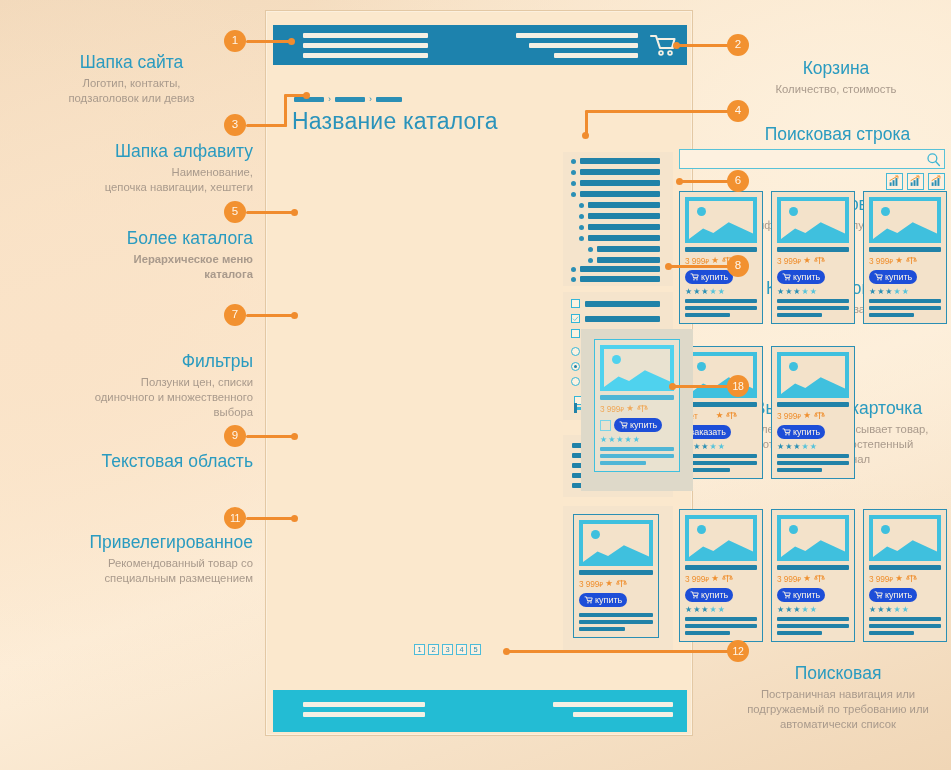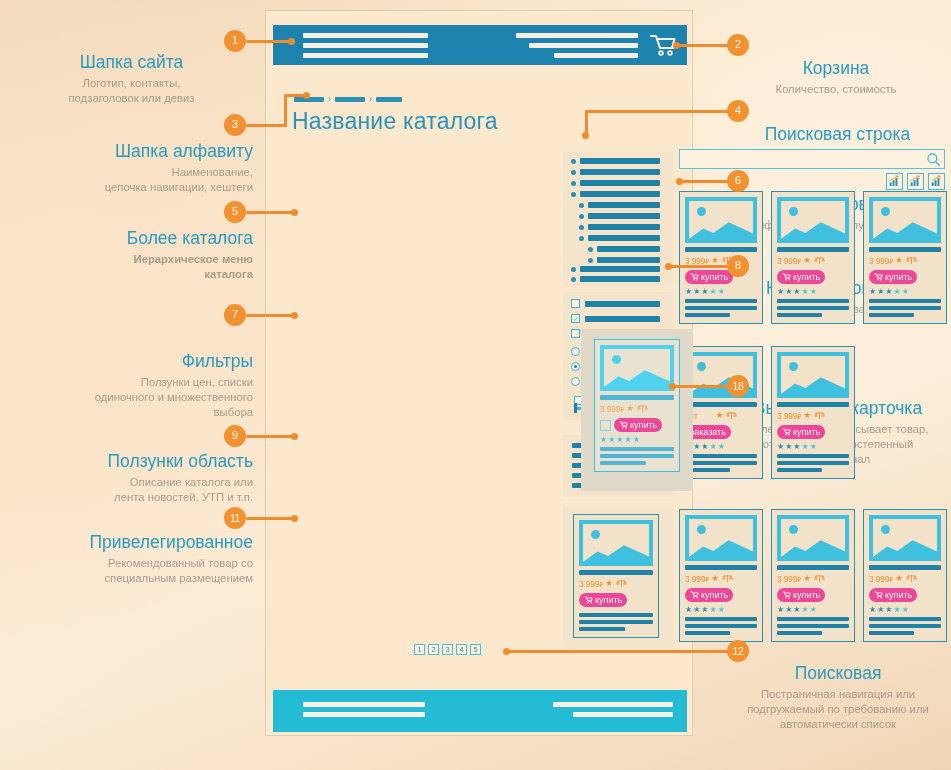--- a/index.html
+++ b/index.html
@@ -103,21 +103,21 @@
     clip-path:polygon(0 100%,22% 48%,38% 70%,62% 16%,100% 72%,100% 100%);}
   .card .namebar{height:5px;background:#2182a8;margin-top:4px;border-radius:1px;}
   .card .pricerow{display:flex;align-items:center;gap:2px;margin-top:3px;height:11px;}
   .card .price{color:#ef8f2e;font-size:8.3px;white-space:nowrap;letter-spacing:-.1px;}
   .card .rub{font-size:7px;}
   .card .nostock{color:#ef8f2e;font-size:8.3px;}
   .card .ic-star{color:#ef8f2e;font-size:8.5px;line-height:1;}
   .card .ic-scale{width:11px;height:9px;margin-left:1px;}
   .buyrow{display:flex;align-items:center;gap:3px;margin-top:4px;}
   .buy{
-    background:#ec4899;color:#fff6e6;border-radius:7px;height:14px;padding:0 5px;
+    background:#1d4ed8;color:#fff6e6;border-radius:7px;height:14px;padding:0 5px;
     display:inline-flex;align-items:center;gap:2px;font-size:9px;line-height:1;white-space:nowrap;
   }
   .buy .cartglyph{width:9px;height:8px;}
   .stars{margin-top:4px;display:flex;gap:1px;}
   .stars span{color:#2a8fb4;font-size:8px;line-height:1;}
   .stars span.lt{color:#56c3da;}
   .dline{height:4px;background:#2182a8;margin-top:3px;border-radius:1px;}
 
   
   .sel-wrap{position:absolute;left:580px;top:328px;width:112px;height:162px;background:#ded9c9;}
@@ -177,23 +177,21 @@
     <div class="title">Фильтры</div>
     <div class="sub" style="white-space:pre-line;">Ползунки цен, списки
 одиночного и множественного
 выбора</div>
   </div>
   <div class="badge" style="left:224px;top:304px;">7</div>
   <div class="lead" style="left:246px;top:314px;width:49px;"></div>
   <div class="dot" style="left:291px;top:312px;"></div>
 
   <div class="callout left" style="left:10px;top:451px;width:243px;">
-    <div class="title">Ползунки область</div>
-    <div class="sub" style="white-space:pre-line;">Описание каталога или
-лента новостей, УТП и т.п.</div>
+    <div class="title">Текстовая область</div>
   </div>
   <div class="badge" style="left:224px;top:425px;">9</div>
   <div class="lead" style="left:246px;top:435px;width:49px;"></div>
   <div class="dot" style="left:291px;top:433px;"></div>
 
   <div class="callout left" style="left:10px;top:532px;width:243px;">
     <div class="title">Привелегированное</div>
     <div class="sub" style="white-space:pre-line;">Рекомендованный товар со
 специальным размещением</div>
   </div>

